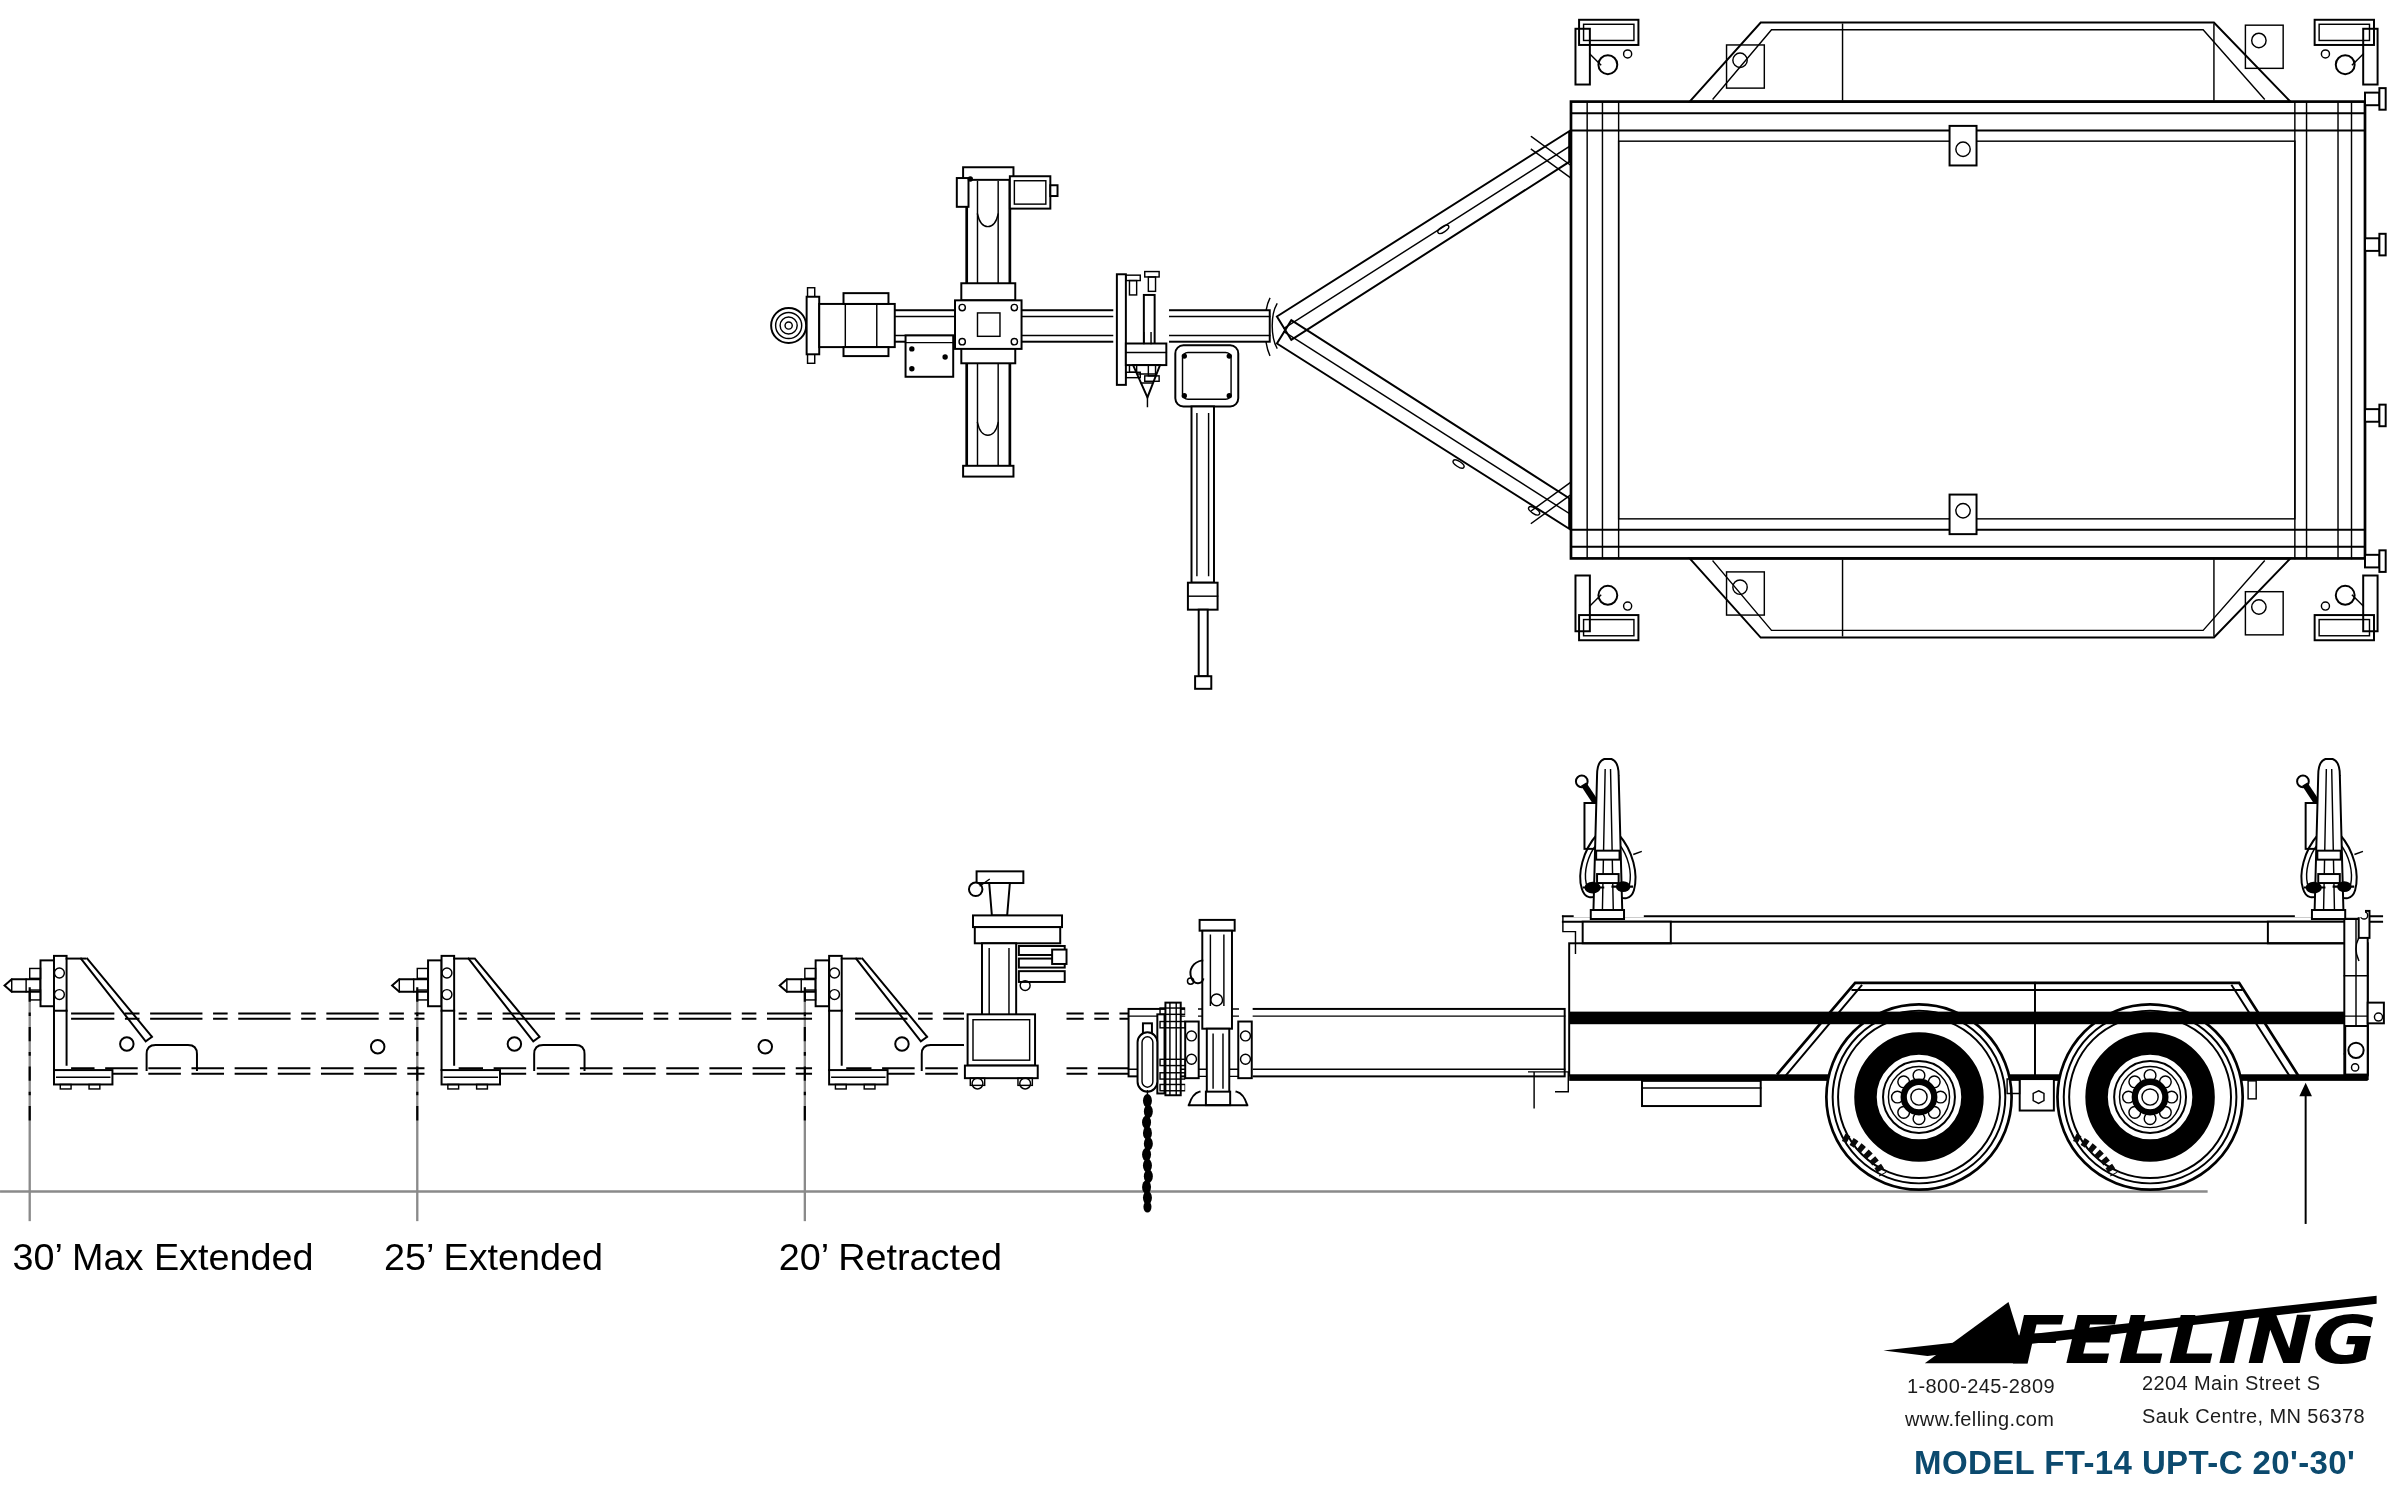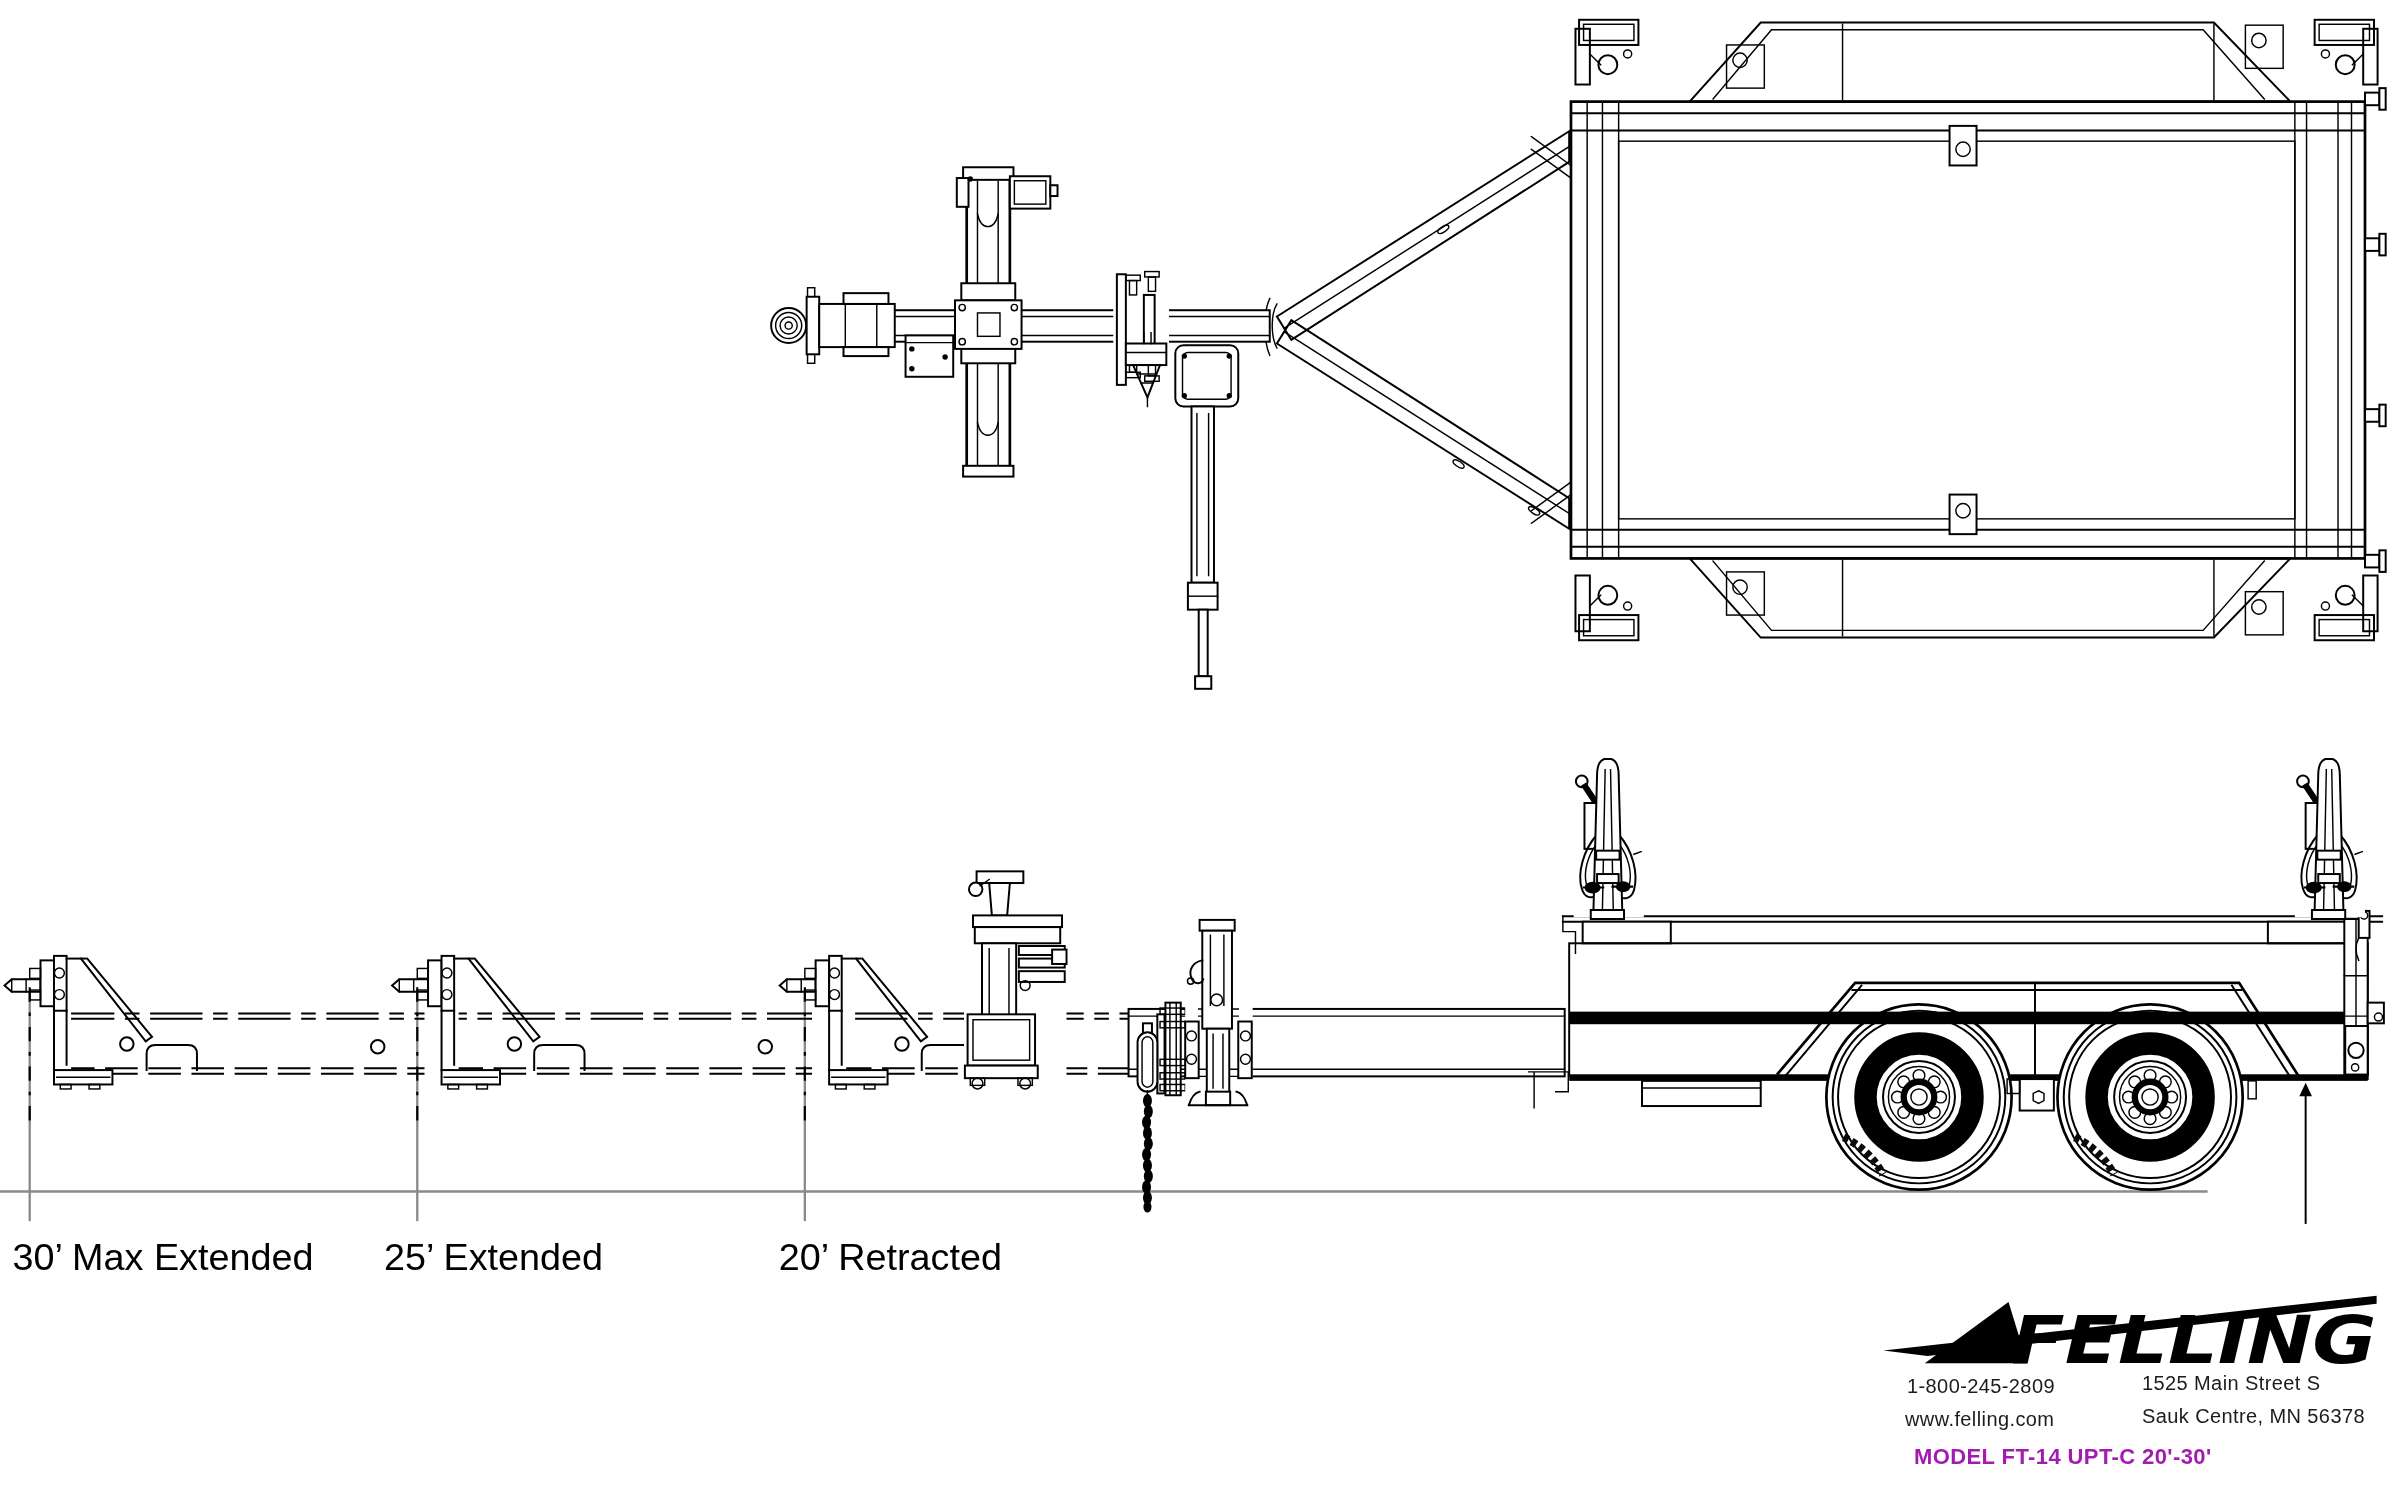--- a/index.html
+++ b/index.html
@@ -11,21 +11,21 @@
   .ln{stroke:#000;fill:none;stroke-width:2.2;stroke-linecap:square;}
   .thin{stroke-width:1.6;}
   .thick{stroke-width:3;}
   .wf{fill:#ffffff;stroke:#000;stroke-width:2.2;}
   .wf3{fill:#ffffff;stroke:#000;stroke-width:3;}
   .blk{fill:#000;stroke:none;}
   .gray{stroke:#8a8a8a;fill:none;stroke-width:2.6;}
   .poslabel{font-family:"Liberation Sans",sans-serif;font-size:42px;fill:#000;}
   .tb{position:absolute;color:#1c1c1c;white-space:nowrap;}
   .tb-contact{font-size:20px;letter-spacing:0.4px;}
-  .tb-model{font-size:22px;font-weight:bold;letter-spacing:0.4px;color:#a21caf;}
+  .tb-model{font-size:33px;font-weight:bold;letter-spacing:0.4px;color:#0c4a6e;}
   .logo-text{font-family:"DejaVu Sans",sans-serif;font-weight:bold;font-style:italic;}
 </style>
 </head>
 <body>
 
 <div id="stage">
 <svg class="draw" width="2401" height="1508" viewBox="0 0 2670 1677">
 
   <defs>
 
@@ -453,18 +453,18 @@
 </svg>
 
 <div>
   <svg class="draw" style="left:1878px;top:1284px" width="522" height="90" viewBox="0 0 580 100">
     <polygon class="blk" points="6,74 554,13 554,22 55,80"></polygon>
     <polygon class="blk" points="52,88 145,20 166,88"></polygon>
     <text class="logo-text" x="148" y="88" font-size="74" fill="#000" textLength="406" lengthAdjust="spacingAndGlyphs">FELLING</text>
   </svg>
   <div class="tb tb-contact" style="left:1907px;top:1375px">1-800-245-2809</div>
   <div class="tb tb-contact" style="left:1905px;top:1408px">www.felling.com</div>
-  <div class="tb tb-contact" style="left:2142px;top:1372px">1525 Main Street S</div>
+  <div class="tb tb-contact" style="left:2142px;top:1372px">2204 Main Street S</div>
   <div class="tb tb-contact" style="left:2142px;top:1405px">Sauk Centre, MN 56378</div>
   <div class="tb tb-model" style="left:1914px;top:1444px">MODEL FT-14 UPT-C 20'-30'</div>
 </div>
 </div>
 
 
 </body></html>

